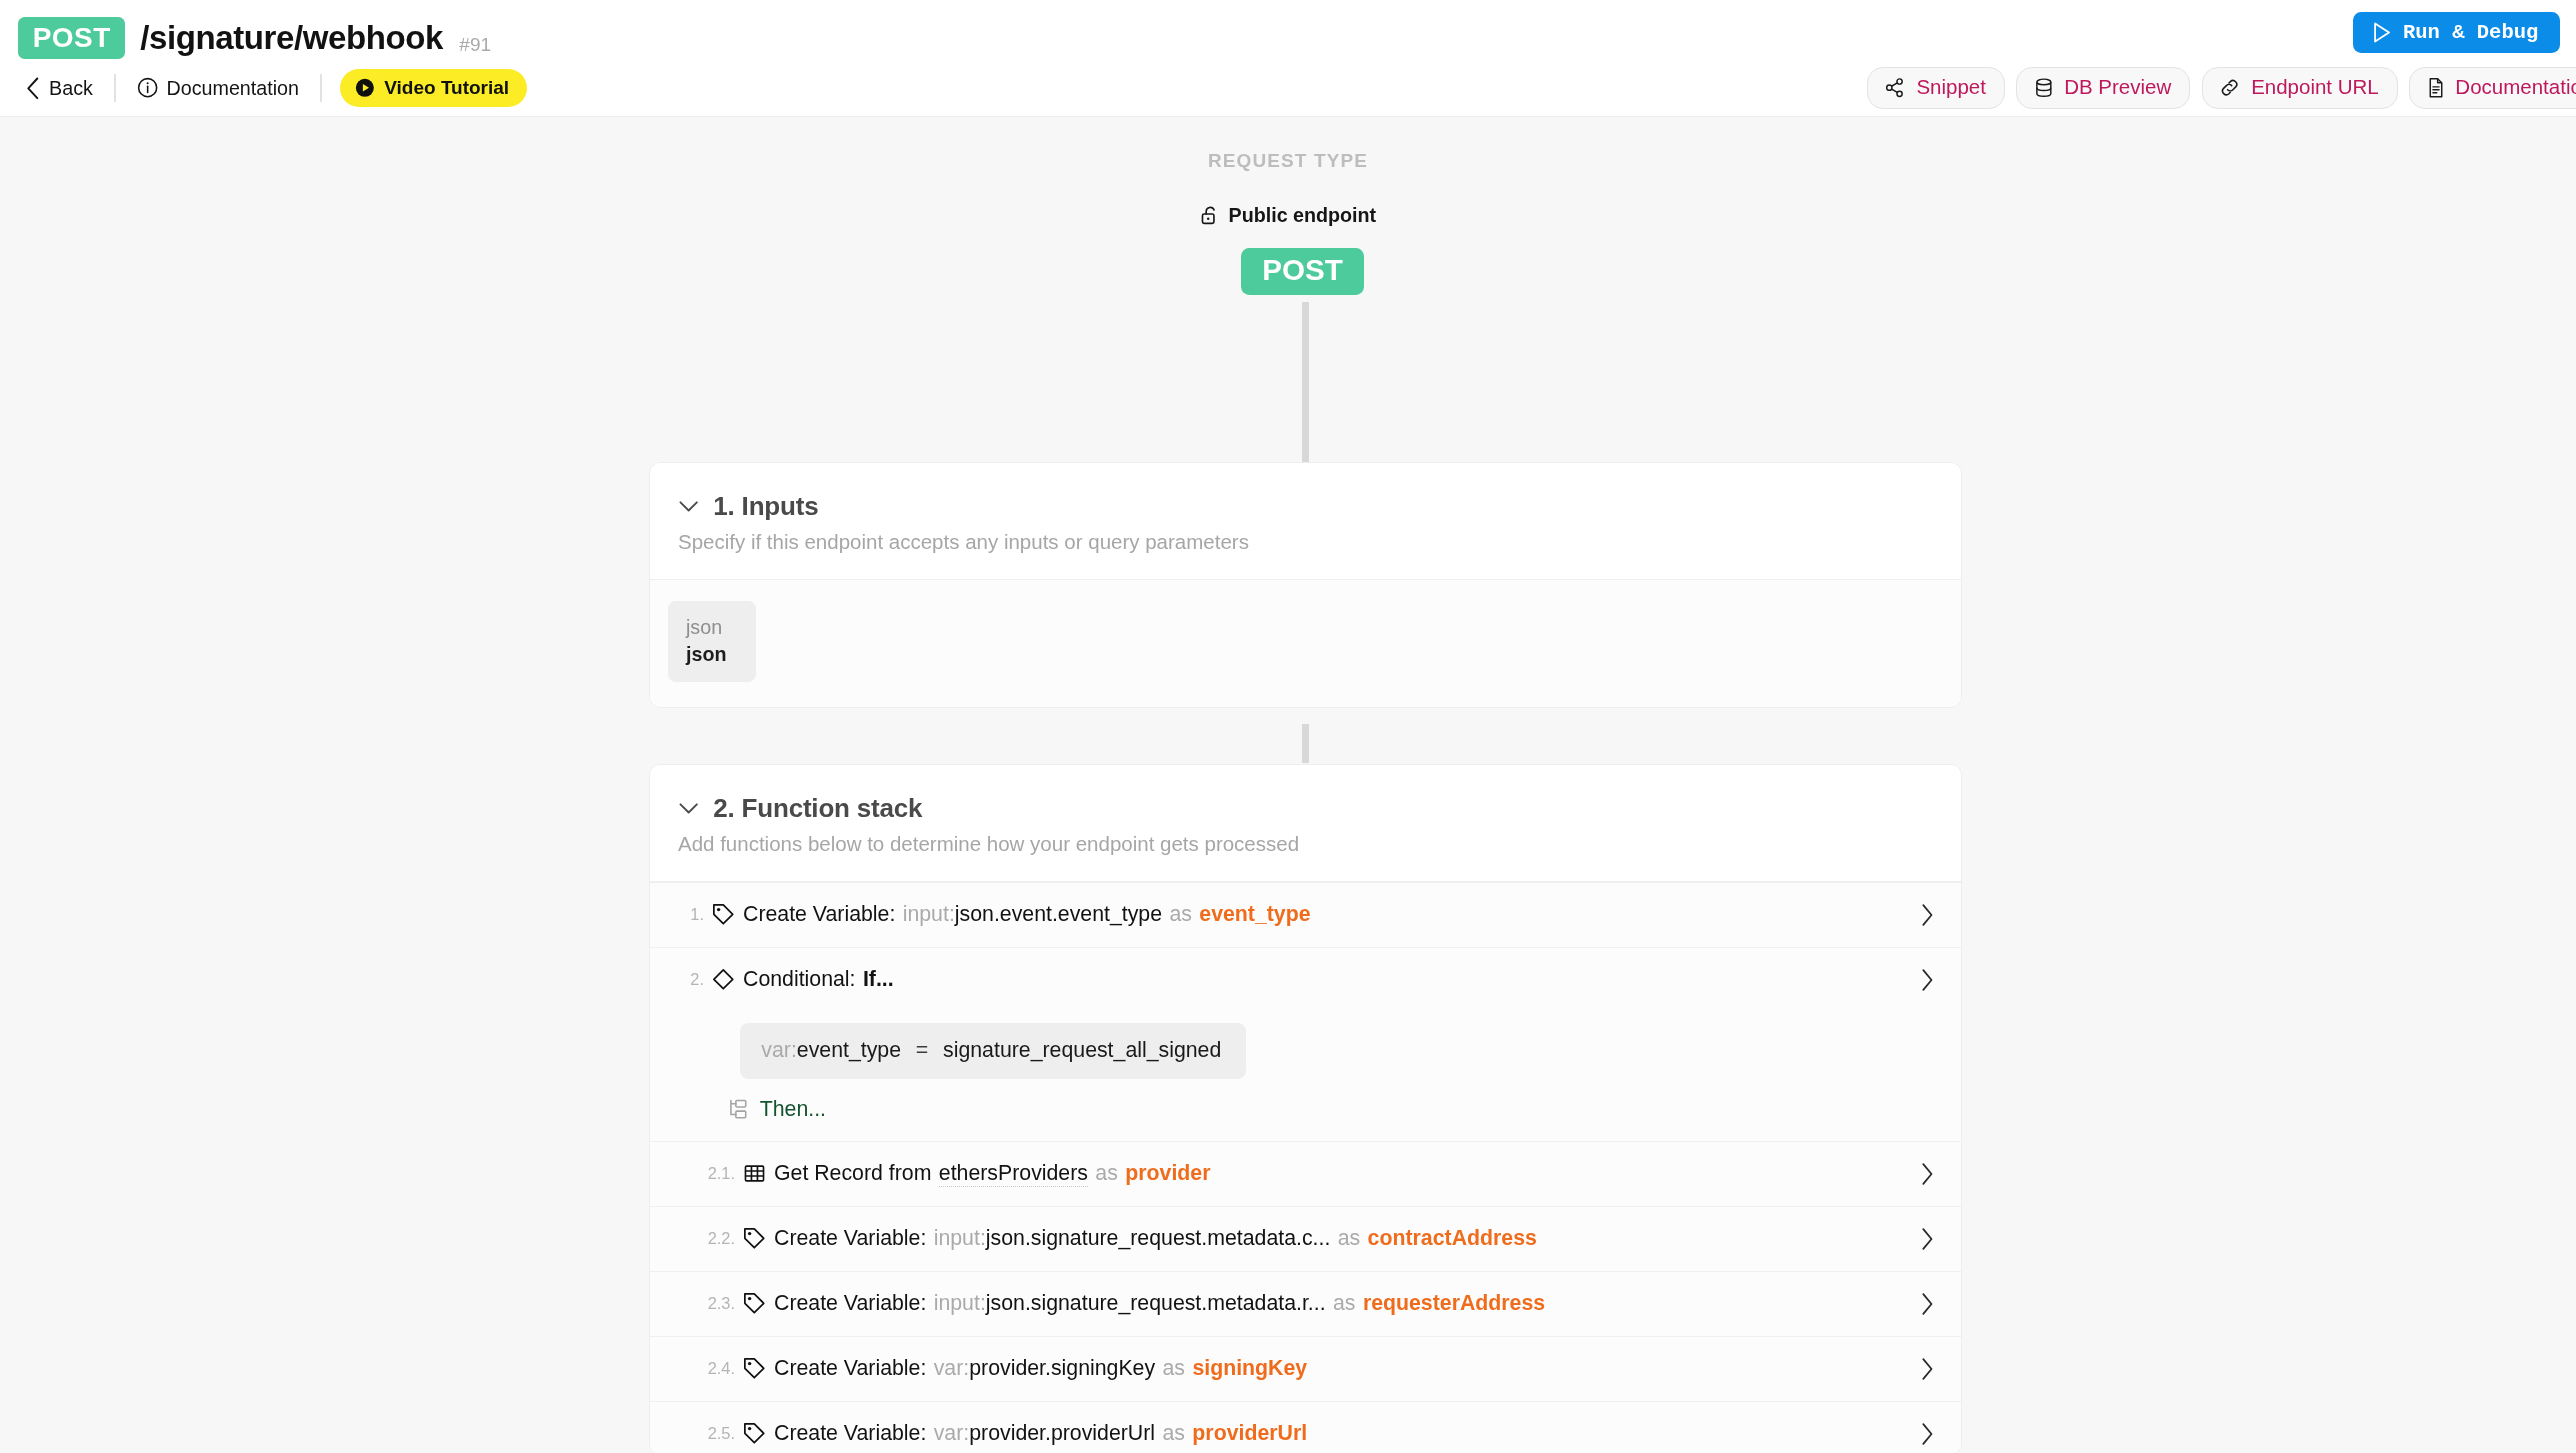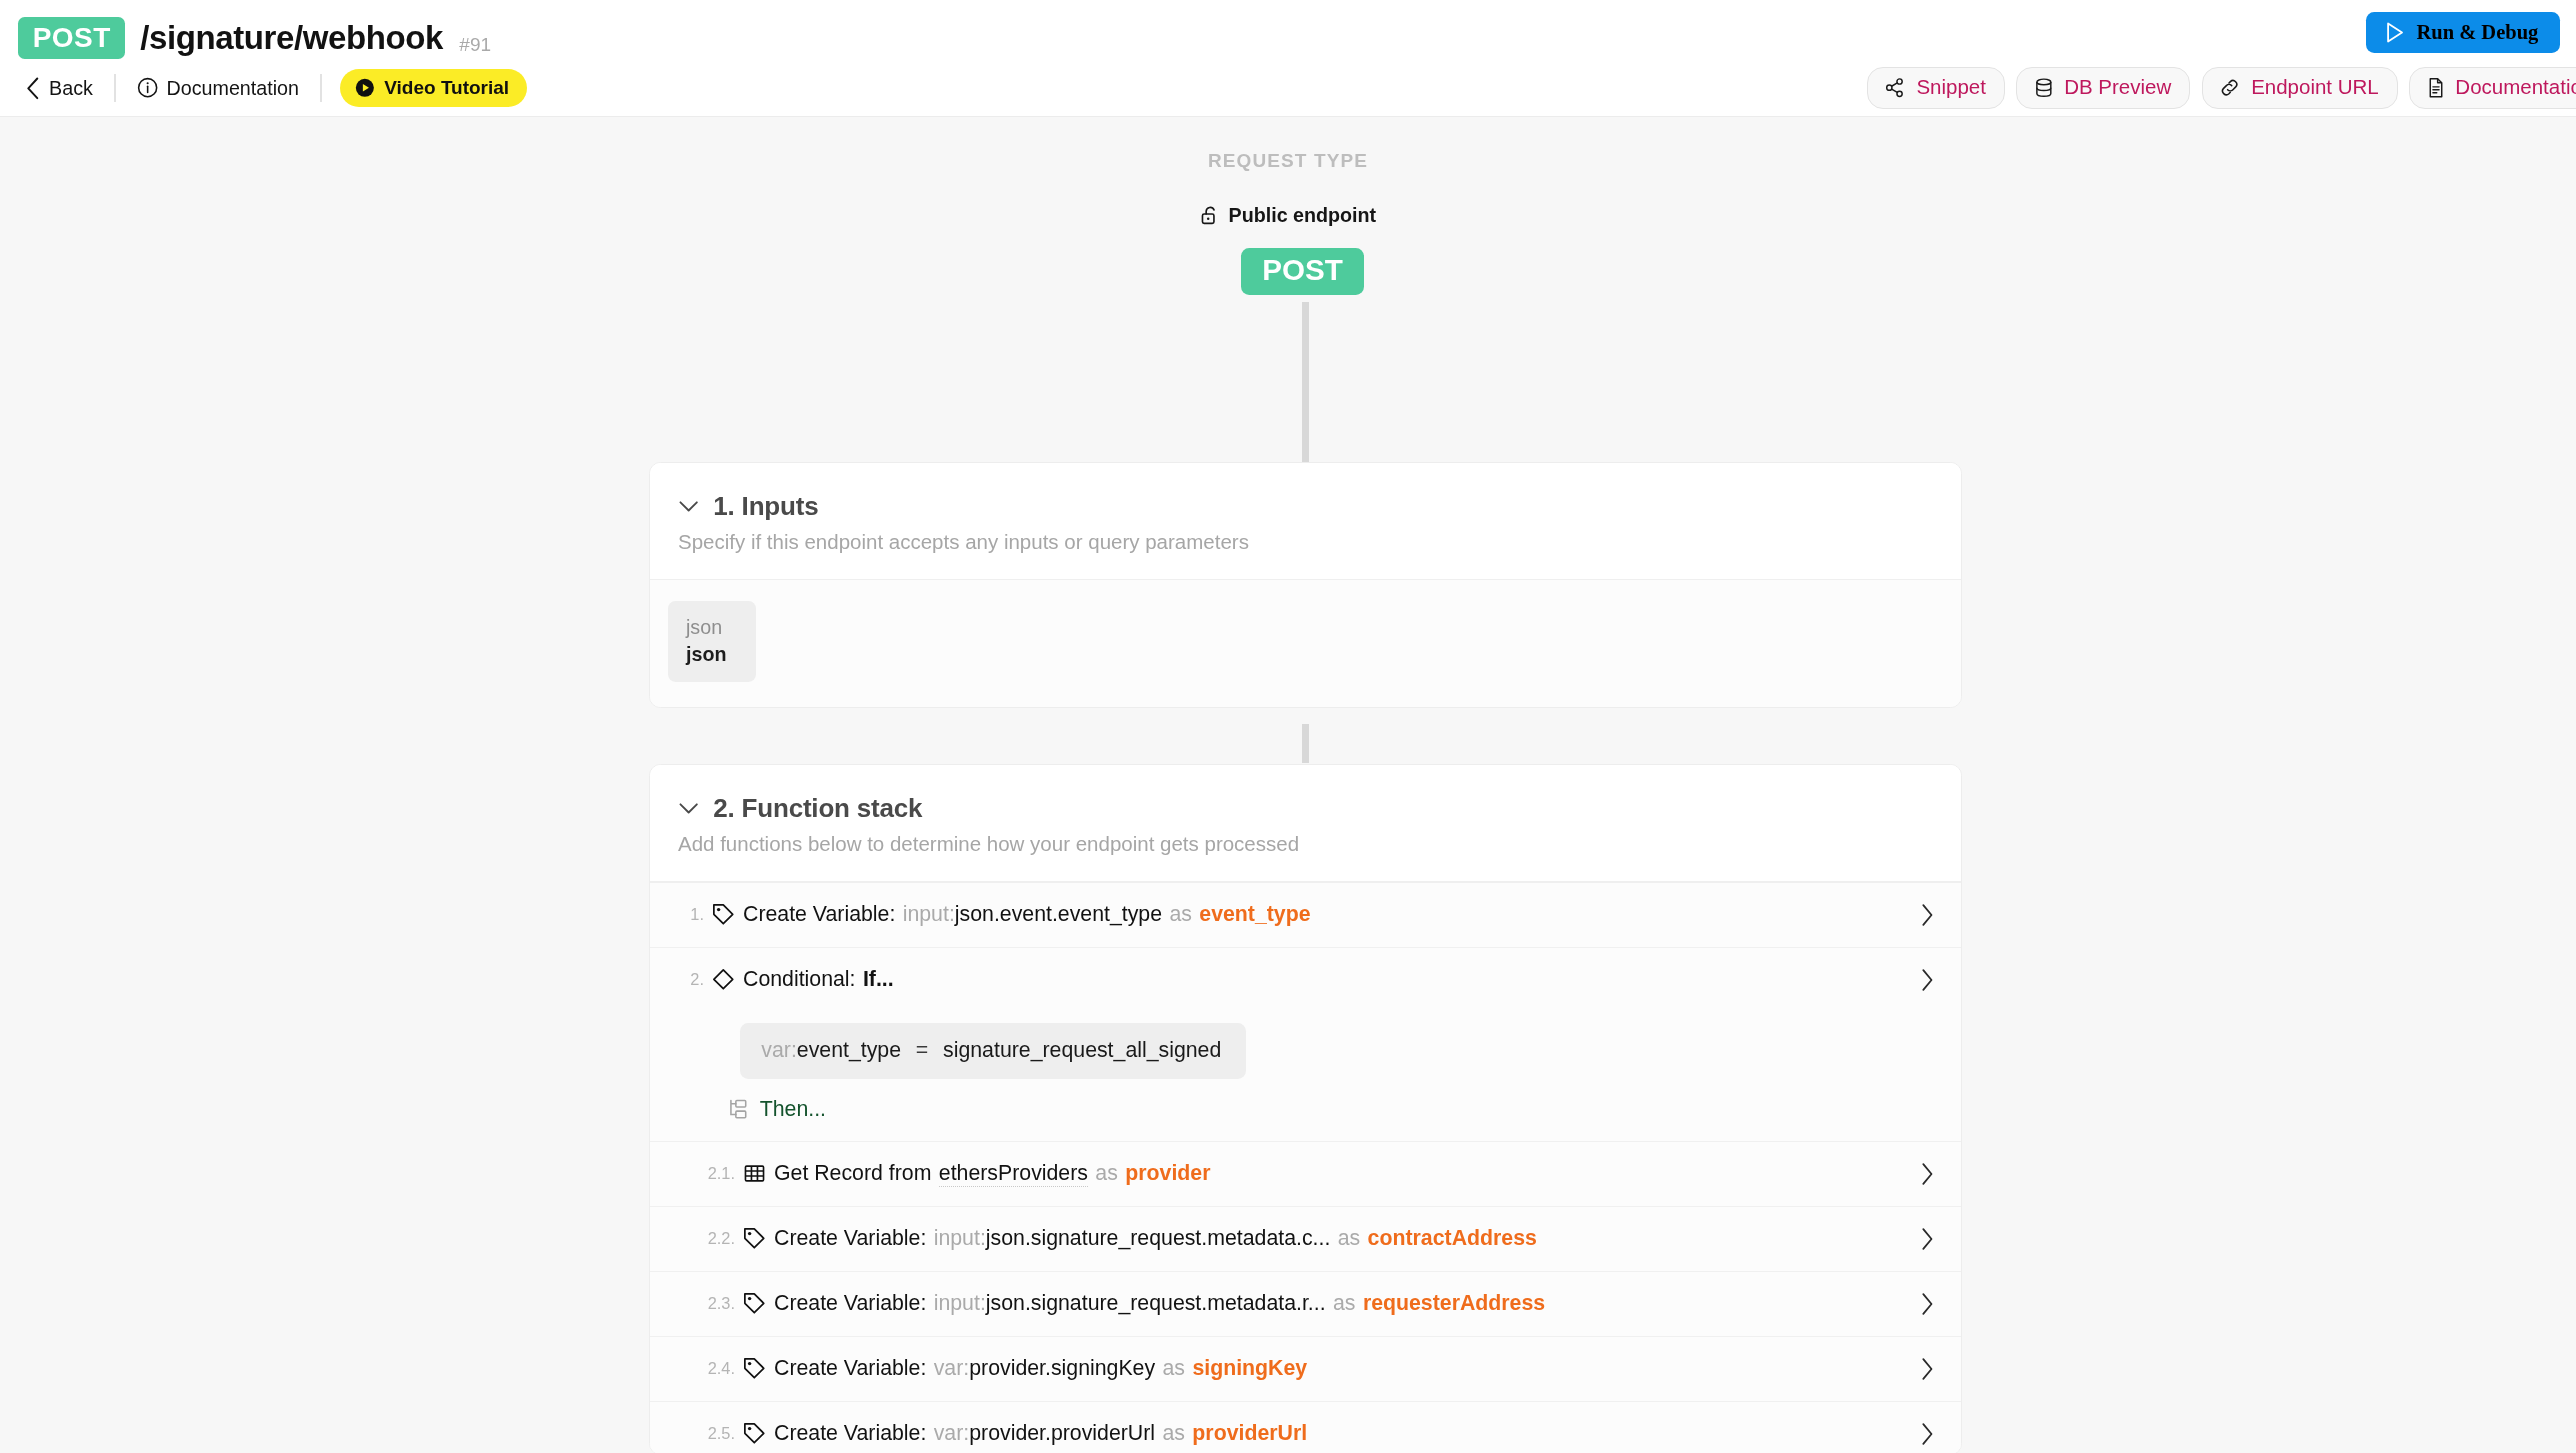--- a/index.html
+++ b/index.html
@@ -85,28 +85,28 @@
     margin-left: 18px;
     cursor: pointer;
   }
 
   
   .run-btn {
     position: absolute;
     right: 16.4px; top: 11.5px;
     display: flex; align-items: center; gap: 10.7px;
     background: #0c8ce9;
-    color: #000000;
+    color: #ffffff;
     font-size: 20.5px;
     font-weight: bold;
     padding: 9px 21.3px 9.9px 18px;
     border-radius: 8.2px;
     border: none;
     cursor: pointer;
-    font-family: Liberation Serif, serif;
+    font-family: Liberation Mono, monospace;
   }
   .tool-row {
     position: absolute;
     left: 1867px; top: 67px;
     display: flex;
     gap: 11.5px;
   }
   .tool-btn {
     display: flex; align-items: center; gap: 10.7px;
     background: #f8f8f8;

